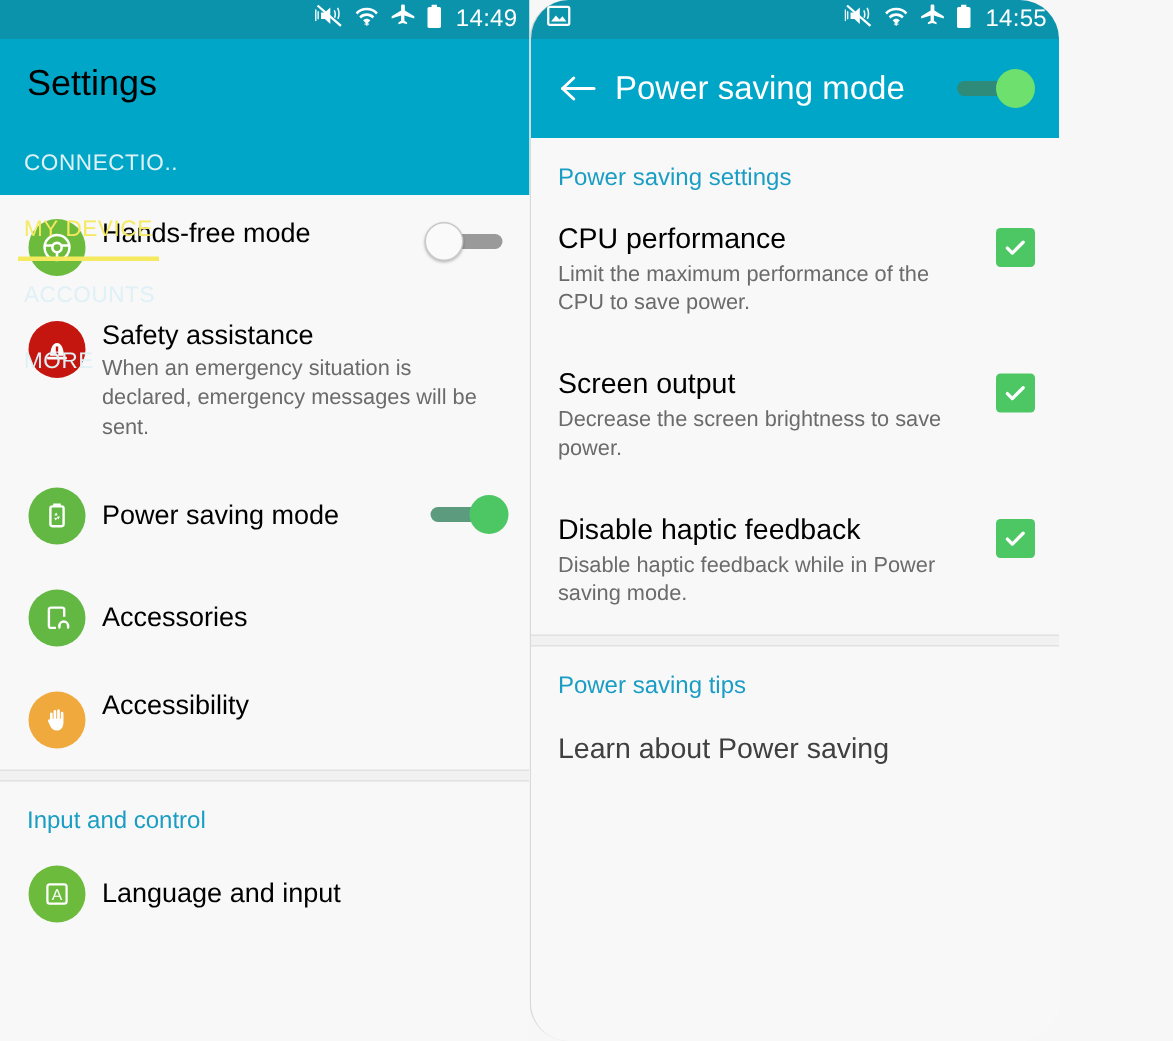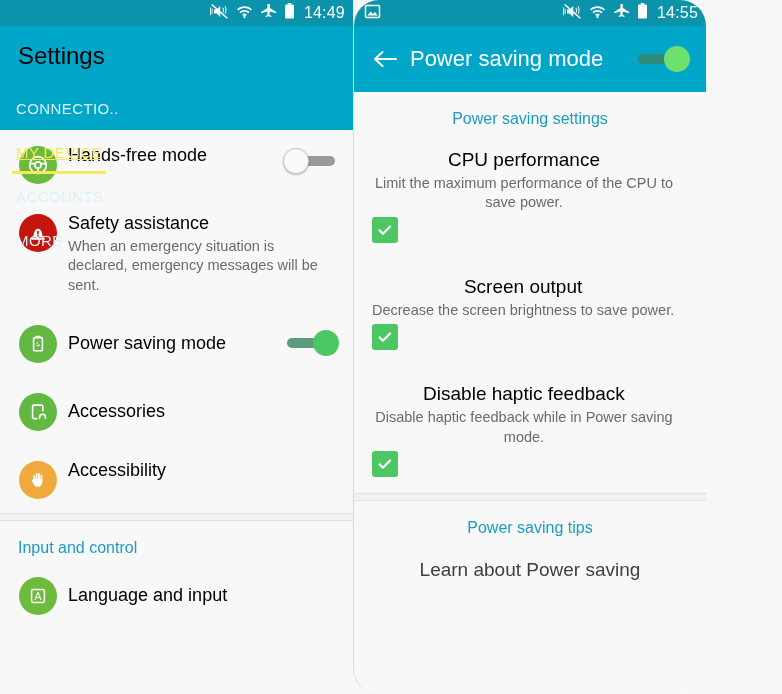--- a/index.html
+++ b/index.html
@@ -32,21 +32,21 @@
     height: 60px; display: flex; align-items: center;
     padding-left: 18px; color: #000000; font-size: 24px; font-weight: 400;
   }
   .tabbar { display: flex; align-items: flex-start; height: 44px; padding: 0 6px; flex-direction: column; }
   .tab {
     flex: 0 0 auto; position: relative; height: 44px;
     display: flex; align-items: center; justify-content: center;
     color: #dff1f6; font-size: 15px; letter-spacing: .4px;
     padding: 0 10px;
   }
-  .tab.active { color: #f5e960; text-decoration: underline; }
+  .tab.active { color: #f5e960; }
   .tab.active::after {
     content: ""; position: absolute; left: 6px; right: 6px; bottom: 0;
     height: 3px; background: #f5e960;
   }
 
   
   .appbar-row {
     height: 66px; display: flex; align-items: center;
     background: #00a6c7; padding: 0 16px 0 14px;
   }
@@ -60,38 +60,38 @@
   .toggle.on  .track { left: 4px;  width: 34px; background: #1b7f75; }
   .toggle.on  .knob  { right: 0; background: #6ee06e; }
   .toggle.on.dark .track { background: #2e8b7a; }
   .toggle.on.list .track { background: #5d9b7f; }
   .toggle.on.list .knob  { background: #4cc764; }
   .toggle.off .track { right: 4px; width: 32px; background: #9a9a9a; }
   .toggle.off .knob  { left: 0; background: #fafafa; border: 1px solid #c8c8c8; box-shadow: 0 1px 2px rgba(0,0,0,.25); }
 
   
   .content { background: #f8f8f8; height: calc(694px - 130px); overflow: hidden; }
-  .content.right { height: calc(694px - 92px); text-align: center; }
+  .content.right { height: calc(694px - 92px); }
 
   .section-header {
     color: #1a9dc4; font-size: 16px; padding: 18px 18px 4px 18px;
   }
   .thick-divider { height: 8px; background: #f1f1f1; border-top:1px solid #e2e2e2; border-bottom:1px solid #e2e2e2; }
 
   .row { display: flex; align-items: flex-start; padding: 14px 14px 14px 16px; min-height: 52px; }
   .row .icon-wrap { width: 44px; flex: 0 0 44px; display: flex; justify-content: center; padding-top: 2px; }
   .row .texts { flex: 1; padding-left: 8px; padding-right: 6px; }
   .row .rtitle { font-size: 18px; color: #000000; line-height: 1.25; }
   .row .rsub { font-size: 14.5px; color: #6b6b6b; line-height: 1.35; margin-top: 2px; }
   .row .ctrl { flex: 0 0 auto; display: flex; align-items: center; padding-top: 4px; }
   .row.center { align-items: center; }
   .row.center .ctrl { padding-top: 0; }
 
   
-  .row.plain { padding: 16px 16px 16px 18px; flex-direction: column; }
+  .row.plain { padding: 16px 16px 16px 18px; }
   .row.plain .texts { padding-left: 0; padding-right: 14px; }
   .row.plain .rtitle { font-size: 19px; }
 
   .checkbox {
     width: 26px; height: 26px; border-radius: 3px; background: #4cc764;
     display: flex; align-items: center; justify-content: center;
   }
 
   .circ-icon { width: 38px; height: 38px; border-radius: 50%; display: flex; align-items: center; justify-content: center; }
   .circ-green  { background: #6cbb3c; }

